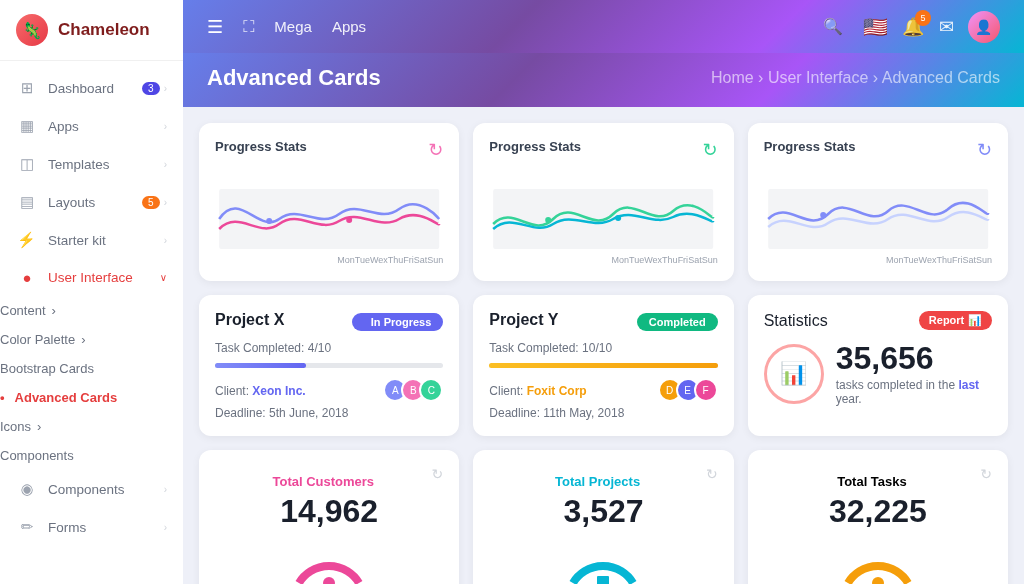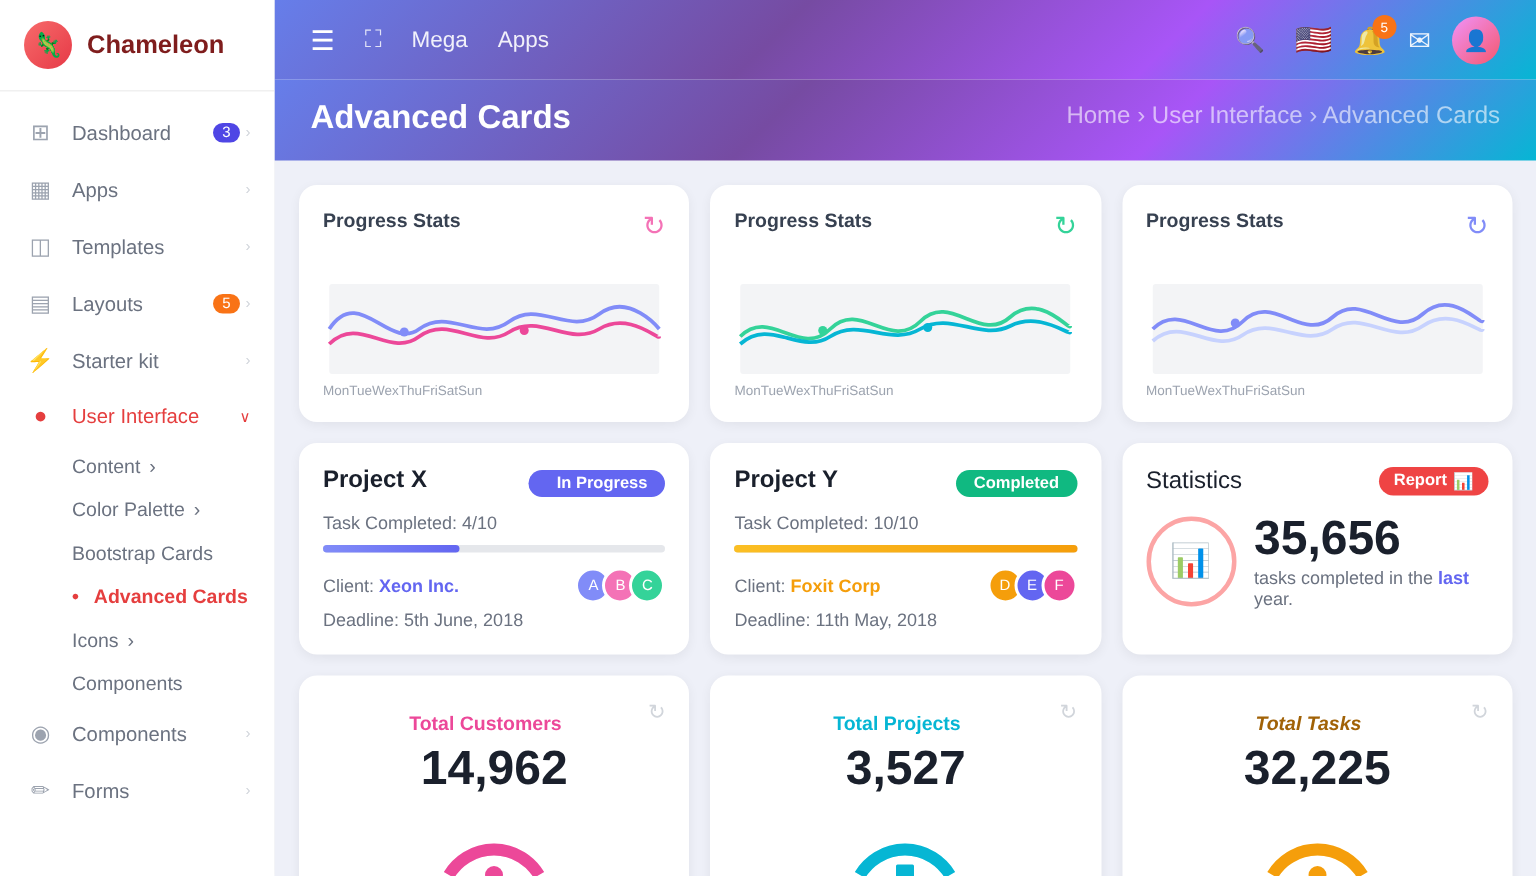--- a/index.html
+++ b/index.html
@@ -48,21 +48,21 @@
     .nav-item.active .nav-icon { color: #e53e3e; }
     .nav-item .nav-label { flex: 1; }
     .nav-item .badge {
       background: #4f46e5; color: #fff;
       border-radius: 10px; font-size: 10px;
       padding: 1px 6px; margin-right: 4px;
     }
     .nav-item .badge.orange { background: #f97316; }
     .nav-item .chevron { font-size: 10px; color: #d1d5db; }
 
-    .sub-nav { padding-left: 48px; }
+    .sub-nav { }
     .sub-nav-item {
       padding: 7px 16px 7px 0;
       font-size: 13px;
       color: #6b7280;
       cursor: pointer;
       display: flex; align-items: center; gap: 6px;
     }
     .sub-nav-item.active { color: #e53e3e; font-weight: 600; }
     .sub-nav-item.active::before { content: '•'; color: #e53e3e; margin-right: 4px; }
 
@@ -147,21 +147,21 @@
     .card-title { font-size: 13px; font-weight: 600; color: #374151; }
     .card-icon { font-size: 18px; cursor: pointer; }
     .chart-area {
       height: 80px;
       position: relative;
       display: flex; align-items: flex-end;
       margin-bottom: 6px;
     }
     .chart-svg { width: 100%; height: 80px; }
     .chart-labels {
-      display: flex; justify-content: flex-start;
+      display: flex; justify-content: flex-end;
       font-size: 9px; color: #9ca3af;
     }
 
     
     .project-card-title { font-size: 16px; font-weight: 700; color: #1a202c; margin-bottom: 4px; }
     .status-badge {
       border-radius: 20px; padding: 3px 12px; font-size: 11px; font-weight: 600;
     }
     .status-inprogress { background: #6366f1; color: #fff; padding-left: 19px; }
     .status-completed { background: #10b981; color: #fff; }
@@ -202,21 +202,21 @@
     }
     .stats-number { font-size: 32px; font-weight: 800; color: #1a202c; line-height: 1; }
     .stats-desc { font-size: 12px; color: #6b7280; margin-top: 4px; }
 
     
     .summary-card { text-align: center; }
     .refresh-icon { float: right; font-size: 14px; color: #d1d5db; cursor: pointer; }
     .summary-label { font-size: 13px; font-weight: 600; margin: 8px 0 4px; }
     .summary-label.pink { color: #ec4899; }
     .summary-label.cyan { color: #06b6d4; }
-    .summary-label.orange { color: #a16207; font-style: italic; }
+    .summary-label.orange { color: #000000; }
     .summary-number { font-size: 32px; font-weight: 800; color: #1a202c; }
     .donut-area { margin-top: 8px; display: flex; justify-content: center; }
 
     
     .content::-webkit-scrollbar { width: 4px; }
     .content::-webkit-scrollbar-track { background: transparent; }
     .content::-webkit-scrollbar-thumb { background: #d1d5db; border-radius: 2px; }
     .sidebar::-webkit-scrollbar { width: 0; }
   </style>
 </head>

